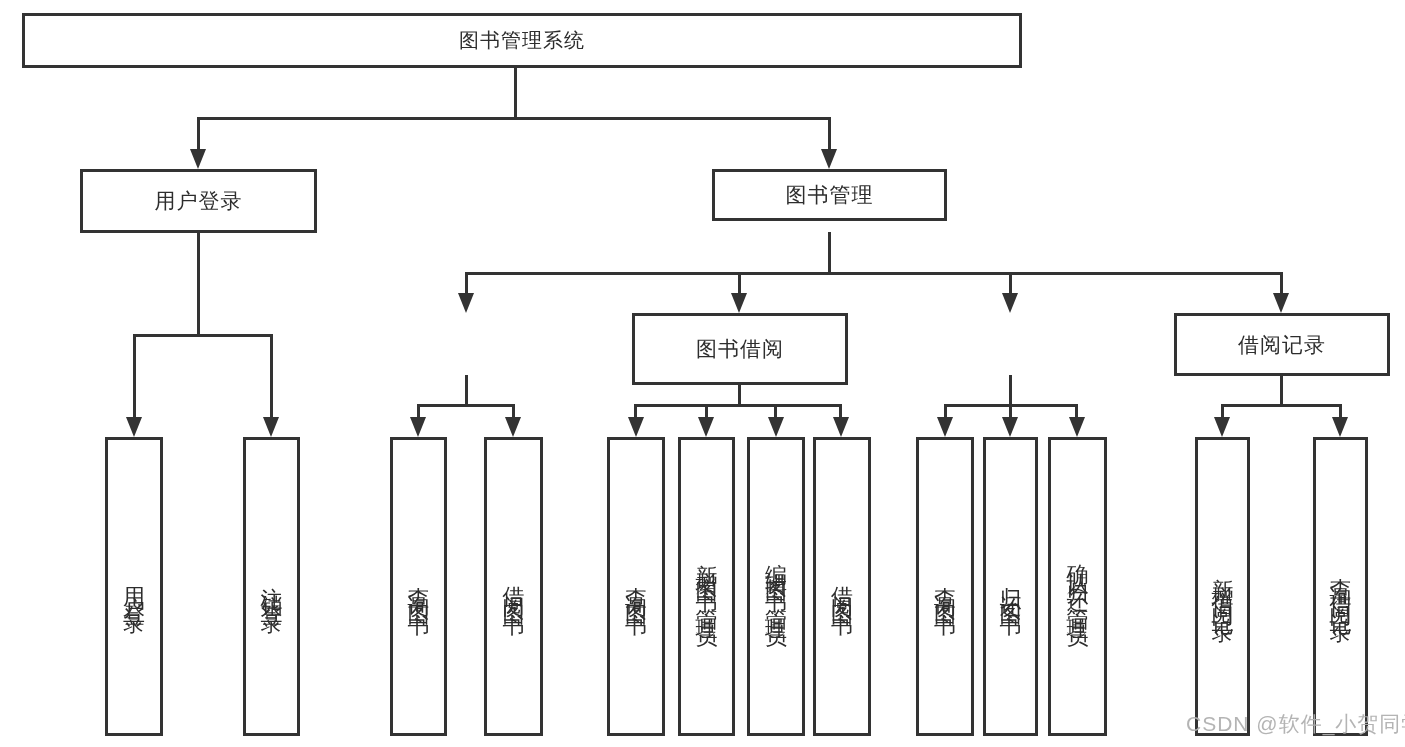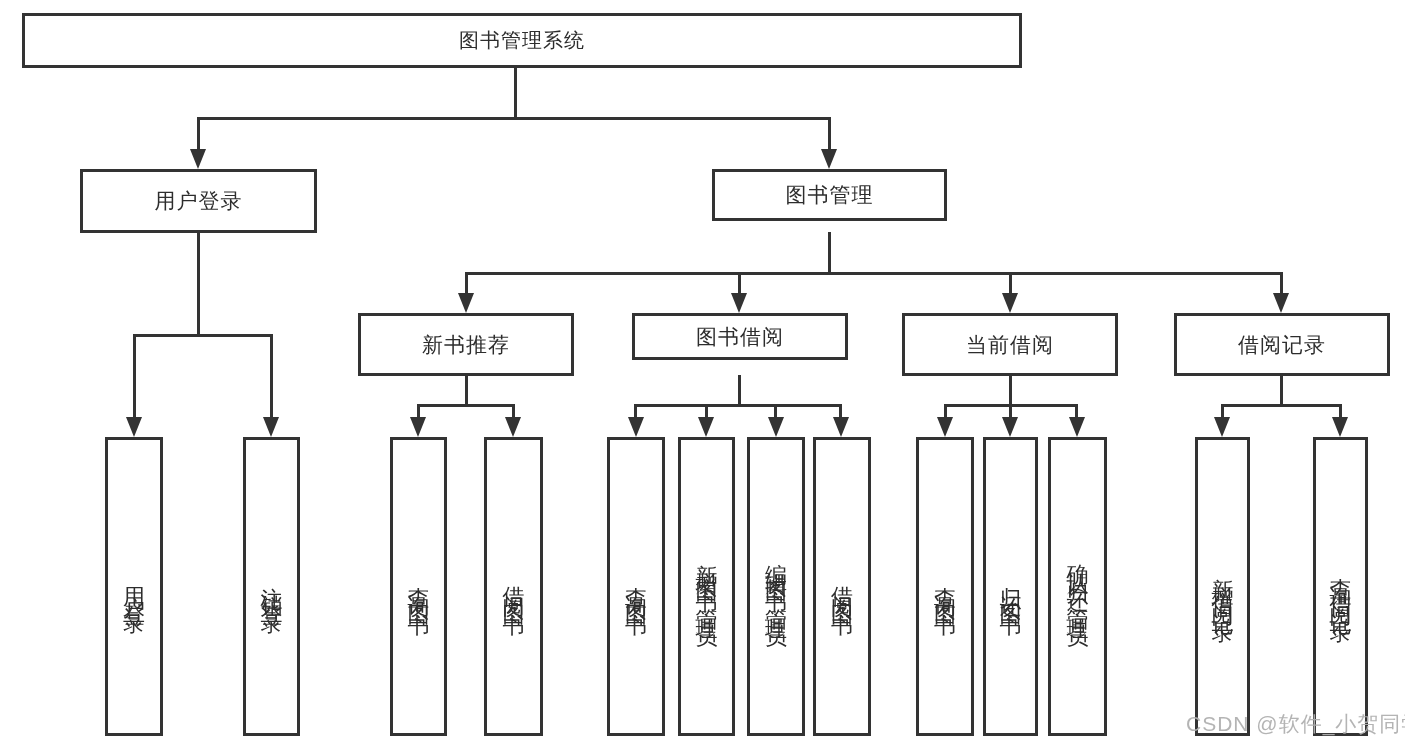--- a/index.html
+++ b/index.html
@@ -106,28 +106,22 @@
     <span>图书管理系统</span>
   </div>
 
   <div class="box hbox" style="left:80px;top:169px;width:237px;height:64px">
     <span>用户登录</span>
   </div>
   <div class="box hbox" style="left:712px;top:169px;width:235px;height:52px">
     <span>图书管理</span>
   </div>
 
-  <div class="box hbox" style="left:358px;top:313px;width:216px;height:63px">
-    <span>新书推荐</span>
-  </div>
-  <div class="box hbox" style="left:632px;top:313px;width:216px;height:47px">
+  <div class="box hbox" style="left:632px;top:313px;width:216px;height:72px">
     <span>图书借阅</span>
-  </div>
-  <div class="box hbox" style="left:902px;top:313px;width:216px;height:63px">
-    <span>当前借阅</span>
   </div>
   <div class="box hbox" style="left:1174px;top:313px;width:216px;height:63px">
     <span>借阅记录</span>
   </div>
 
   <div class="box vbox" style="left:105px;top:437px;width:58px;height:299px">
     <span>用户登录</span>
   </div>
   <div class="box vbox" style="left:243px;top:437px;width:57px;height:299px">
     <span>注销登录</span>

